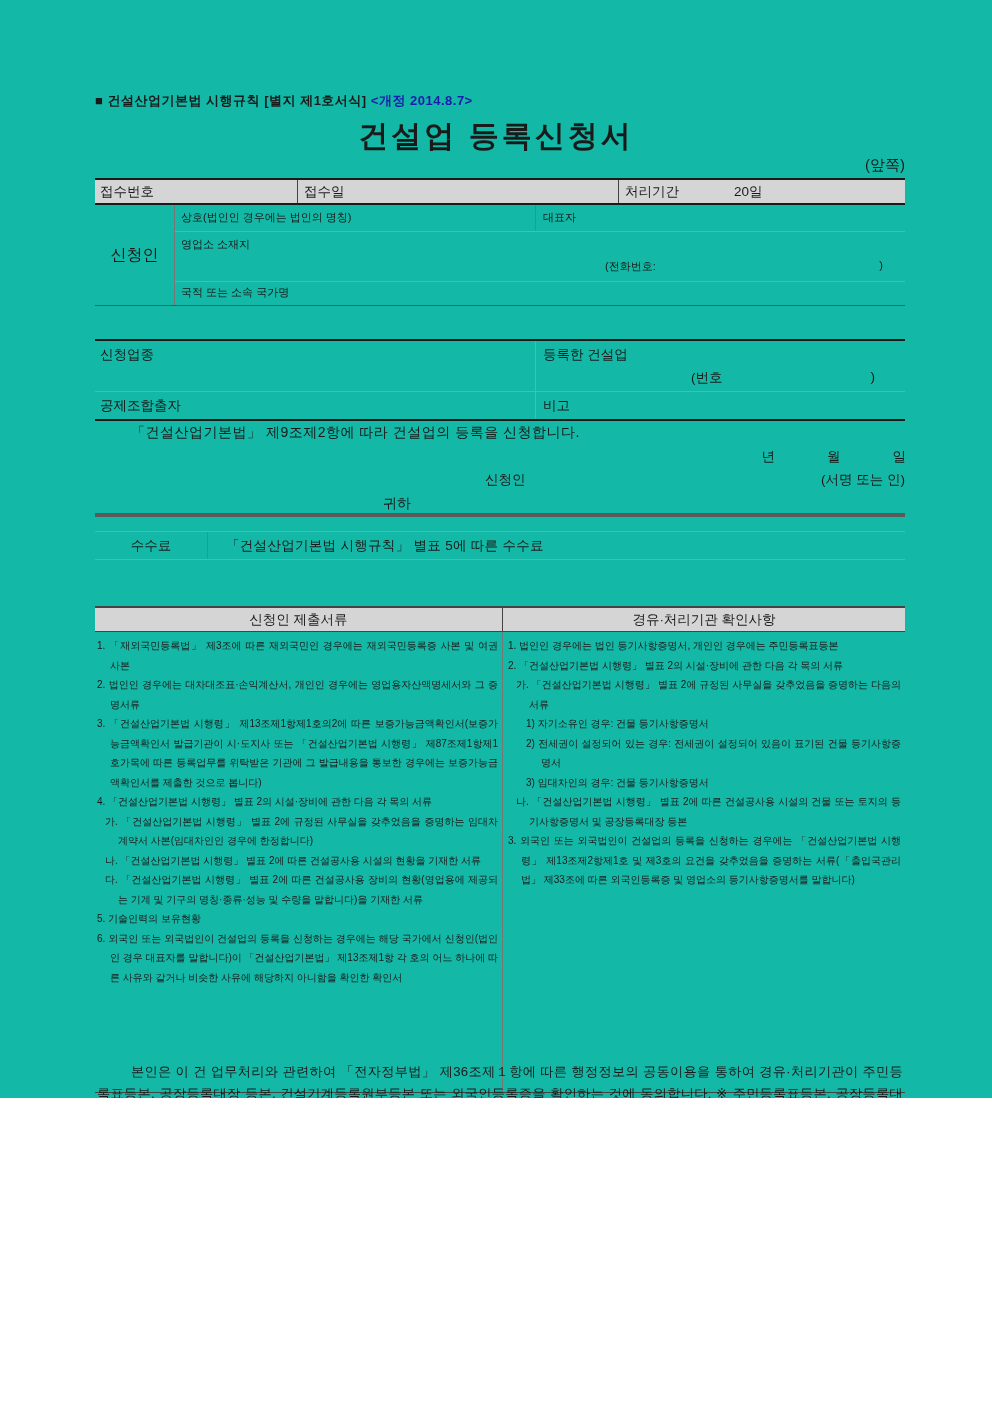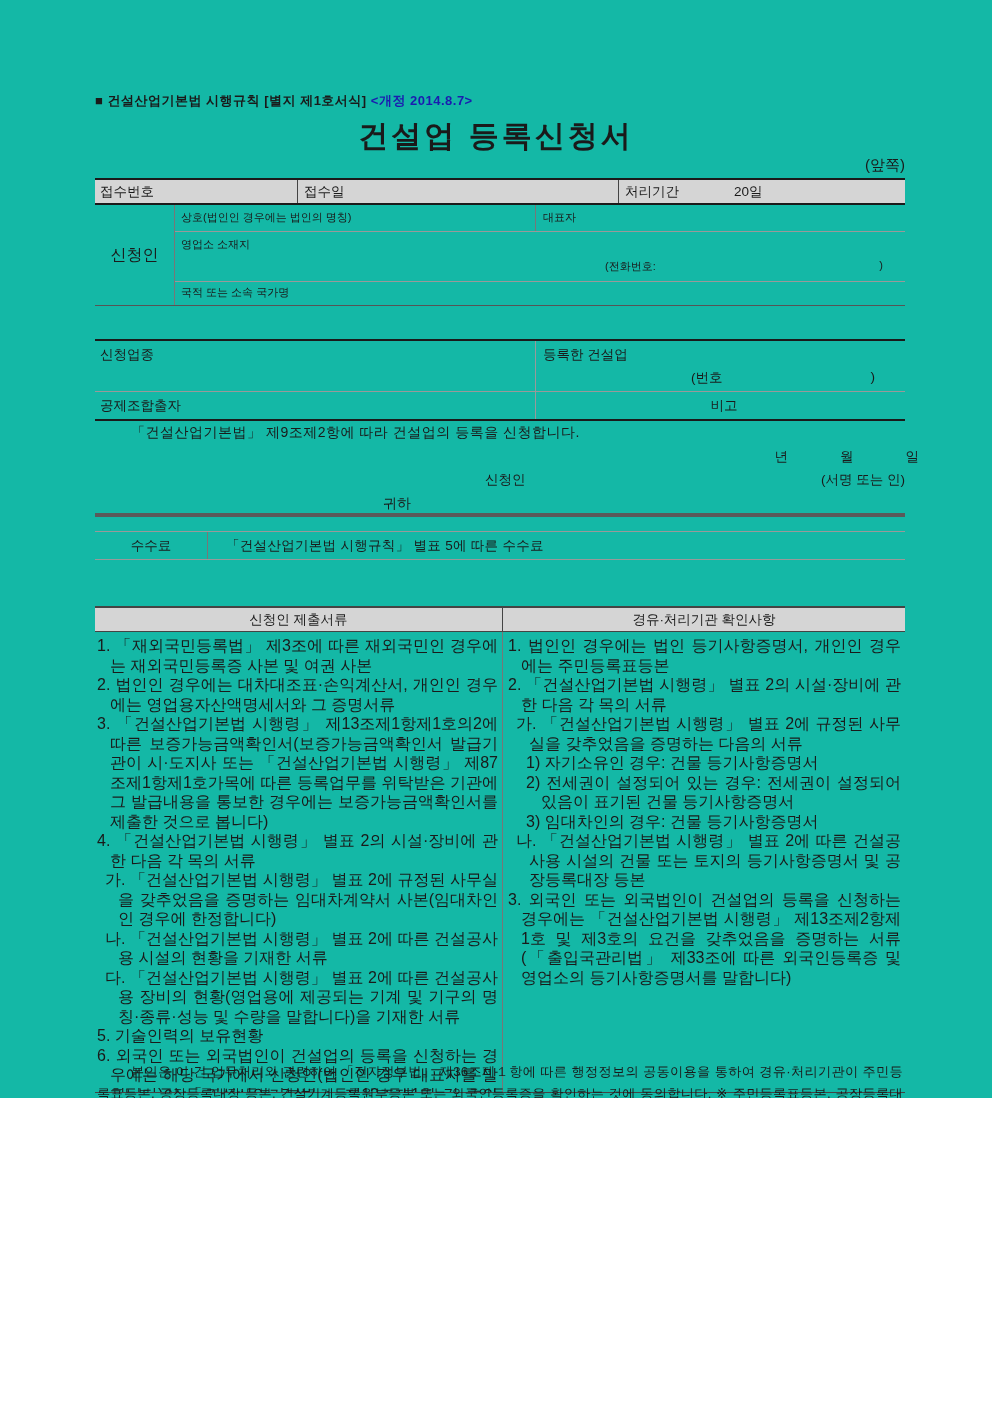--- a/index.html
+++ b/index.html
@@ -36,25 +36,25 @@
 
   
   #table2 { position:absolute; left:95px; top:339px; width:810px; border-top:2px solid #1a1a1a; border-bottom:2px solid #1a1a1a; }
   .t2-row1 { display:flex; height:51px; border-bottom:1px solid #999; font-size:13.5px; }
   .t2-row1 .left { width:441px; border-right:1px solid #999; padding:5px 4px 0 5px; }
   .t2-row1 .right { flex:1; position:relative; padding:5px 0 0 7px; }
   .t2-row1 .num-open { position:absolute; left:155px; top:28px; }
   .t2-row1 .num-close { position:absolute; right:30px; top:28px; }
   .t2-row2 { display:flex; height:27px; font-size:13.5px; }
   .t2-row2 .left { width:441px; border-right:1px solid #999; padding:5px 0 0 5px; }
-  .t2-row2 .right { flex:1; padding:5px 0 10px 7px;text-align:center; }
+  .t2-row2 .right { flex:1; padding:5px 0 10px 7px; }
 
   
   #statement-text { position:absolute; left:131px; top:424px; font-size:14px; letter-spacing:0.5px; }
-  #date-line { position:absolute; right:73px; top:448px; font-size:13.5px; }
+  #date-line { position:absolute; right:86px; top:448px; font-size:13.5px; }
   #date-line span { margin-left:52px; }
   #sign-line1 { position:absolute; left:95px; top:471px; width:810px; font-size:13.5px; }
   #sign-line1 .applicant { position:absolute; left:390px; }
   #sign-line1 .sign { position:absolute; right:0px; }
   #to-line { position:absolute; left:383px; top:495px; font-size:14px; }
   .thick-line { position:absolute; left:95px; width:810px; background:#5a5a5a; }
   #thick1 { top:513px; height:4px; }
   #thick2 { top:1183px; height:5px; }
 
   
@@ -63,21 +63,21 @@
   #fee-row .fee-div { width:1px; align-self:stretch; background:#777; }
   #fee-row .fee-value { padding-left:18px; letter-spacing:0.3px; }
 
   
   #doc-table { position:absolute; left:95px; top:570px; width:810px;margin-top:36px; }
   .doc-head { display:flex; height:26px; background:#d5d5d5; border-top:2px solid #444; border-bottom:1px solid #444; font-size:13.5px; }
   .doc-head .dh { display:flex; align-items:center; justify-content:center; }
   .doc-head .dh-left { width:408px; border-right:1px solid #444; }
   .doc-head .dh-right { flex:1; }
   .doc-body { display:flex; height:461px; border-bottom:1px solid #444; overflow:hidden; }
-  .doc-col { font-size:16px; line-height:19.5px; text-align:justify; padding:4px 4px 0 2px; }
+  .doc-col { font-size:10px; line-height:19.5px; text-align:justify; padding:4px 4px 0 2px; }
   .doc-col-left { width:408px; border-right:1px solid #777; }
   .doc-col-right { flex:1; padding-left:5px; }
   .doc-item.lvl0 { padding-left:13px; text-indent:-13px; }
   .doc-item.lvl1 { padding-left:21px; text-indent:-13px; }
   .doc-item.lvl2 { padding-left:33px; text-indent:-15px; }
 
   
   #consent { position:absolute; left:97px; top:1061px; width:806px; font-size:13.2px; line-height:21.5px; text-align:justify; text-indent:34px; letter-spacing:0.3px; }
   #sign-line2 { position:absolute; left:95px; top:1156px; width:810px; font-size:13.5px; }
   #sign-line2 .applicant { position:absolute; left:535px; }

